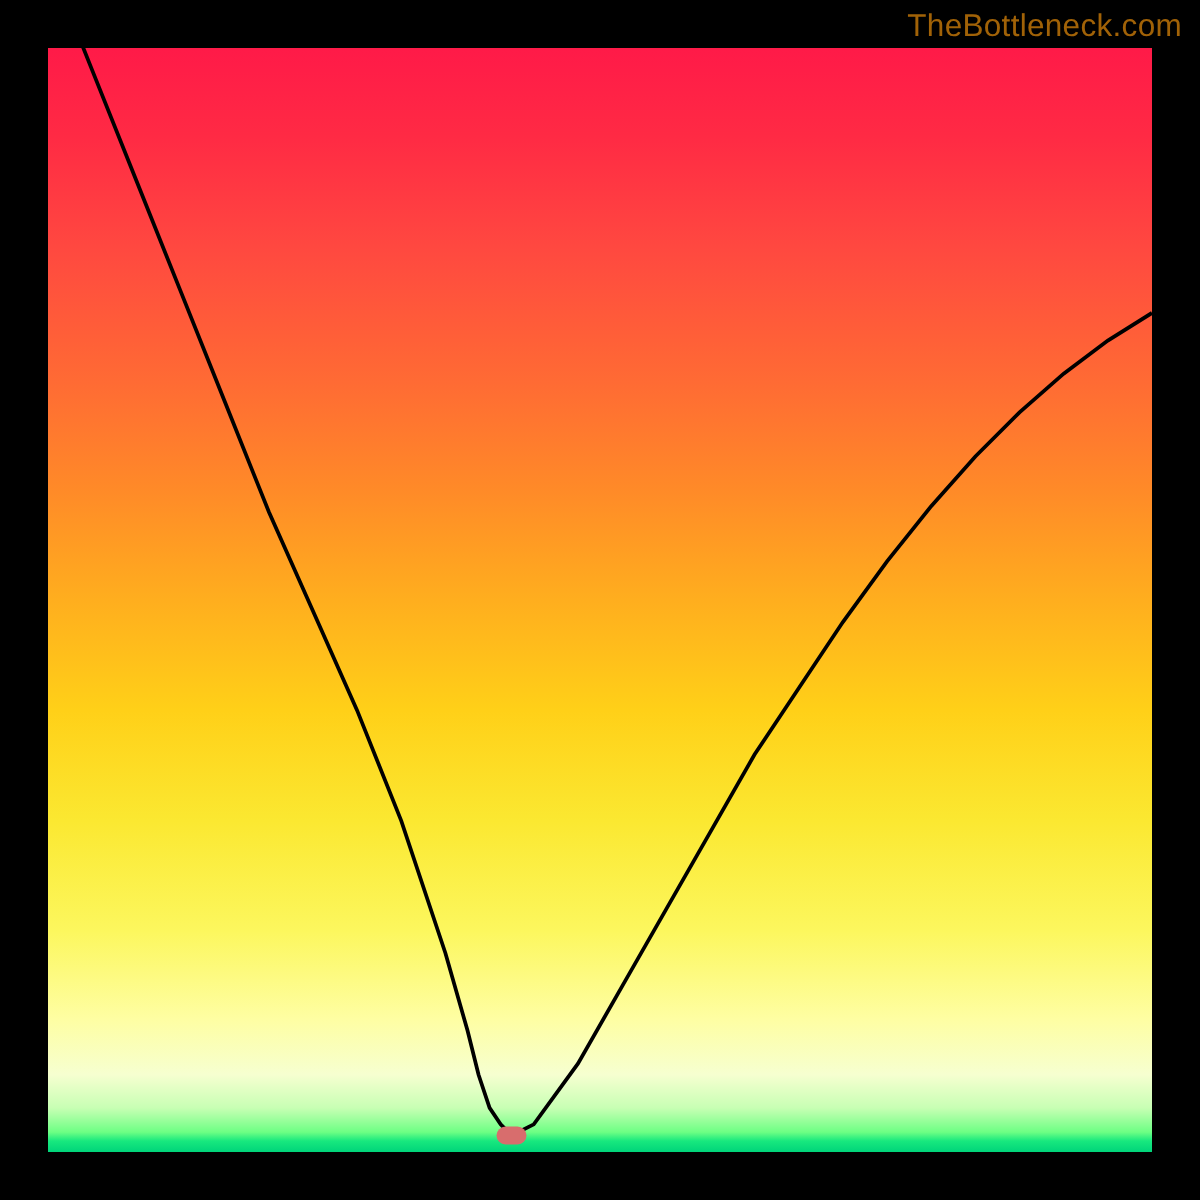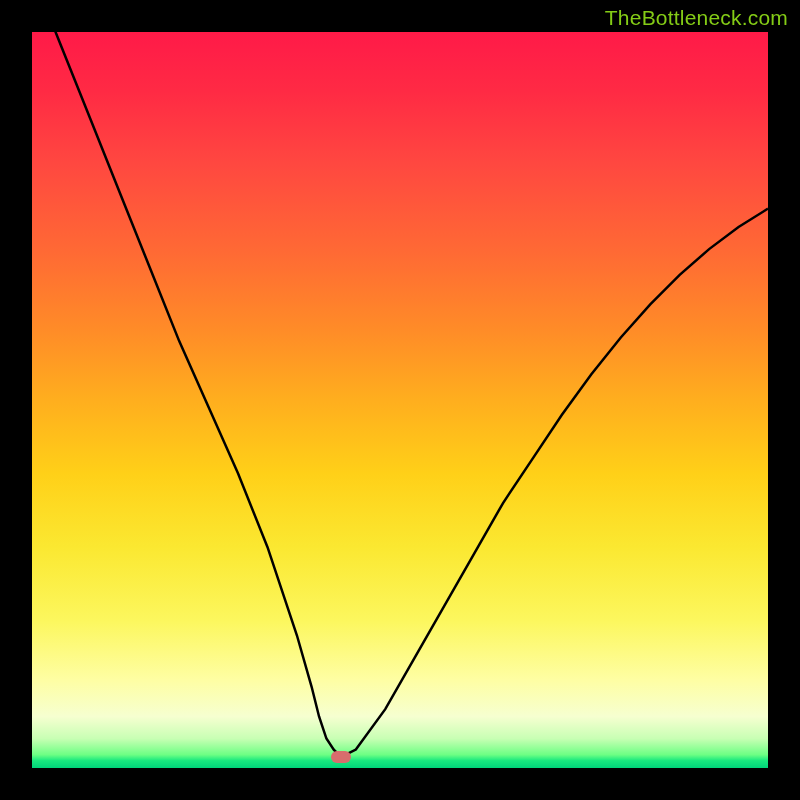--- a/index.html
+++ b/index.html
@@ -55,21 +55,21 @@
     position: absolute;
     top: 0;
     left: 0;
     width: 100%;
     height: 100%;
   }
   .watermark {
     position: absolute;
     top: 6px;
     right: 12px;
-    color: #84cc16;
+    color: #a16207;
     font-size: 21px;
     font-weight: 400;
     letter-spacing: 0.2px;
   }
   .marker {
     position: absolute;
     width: 20px;
     height: 12px;
     background: #d86d6d;
     border-radius: 6px;

